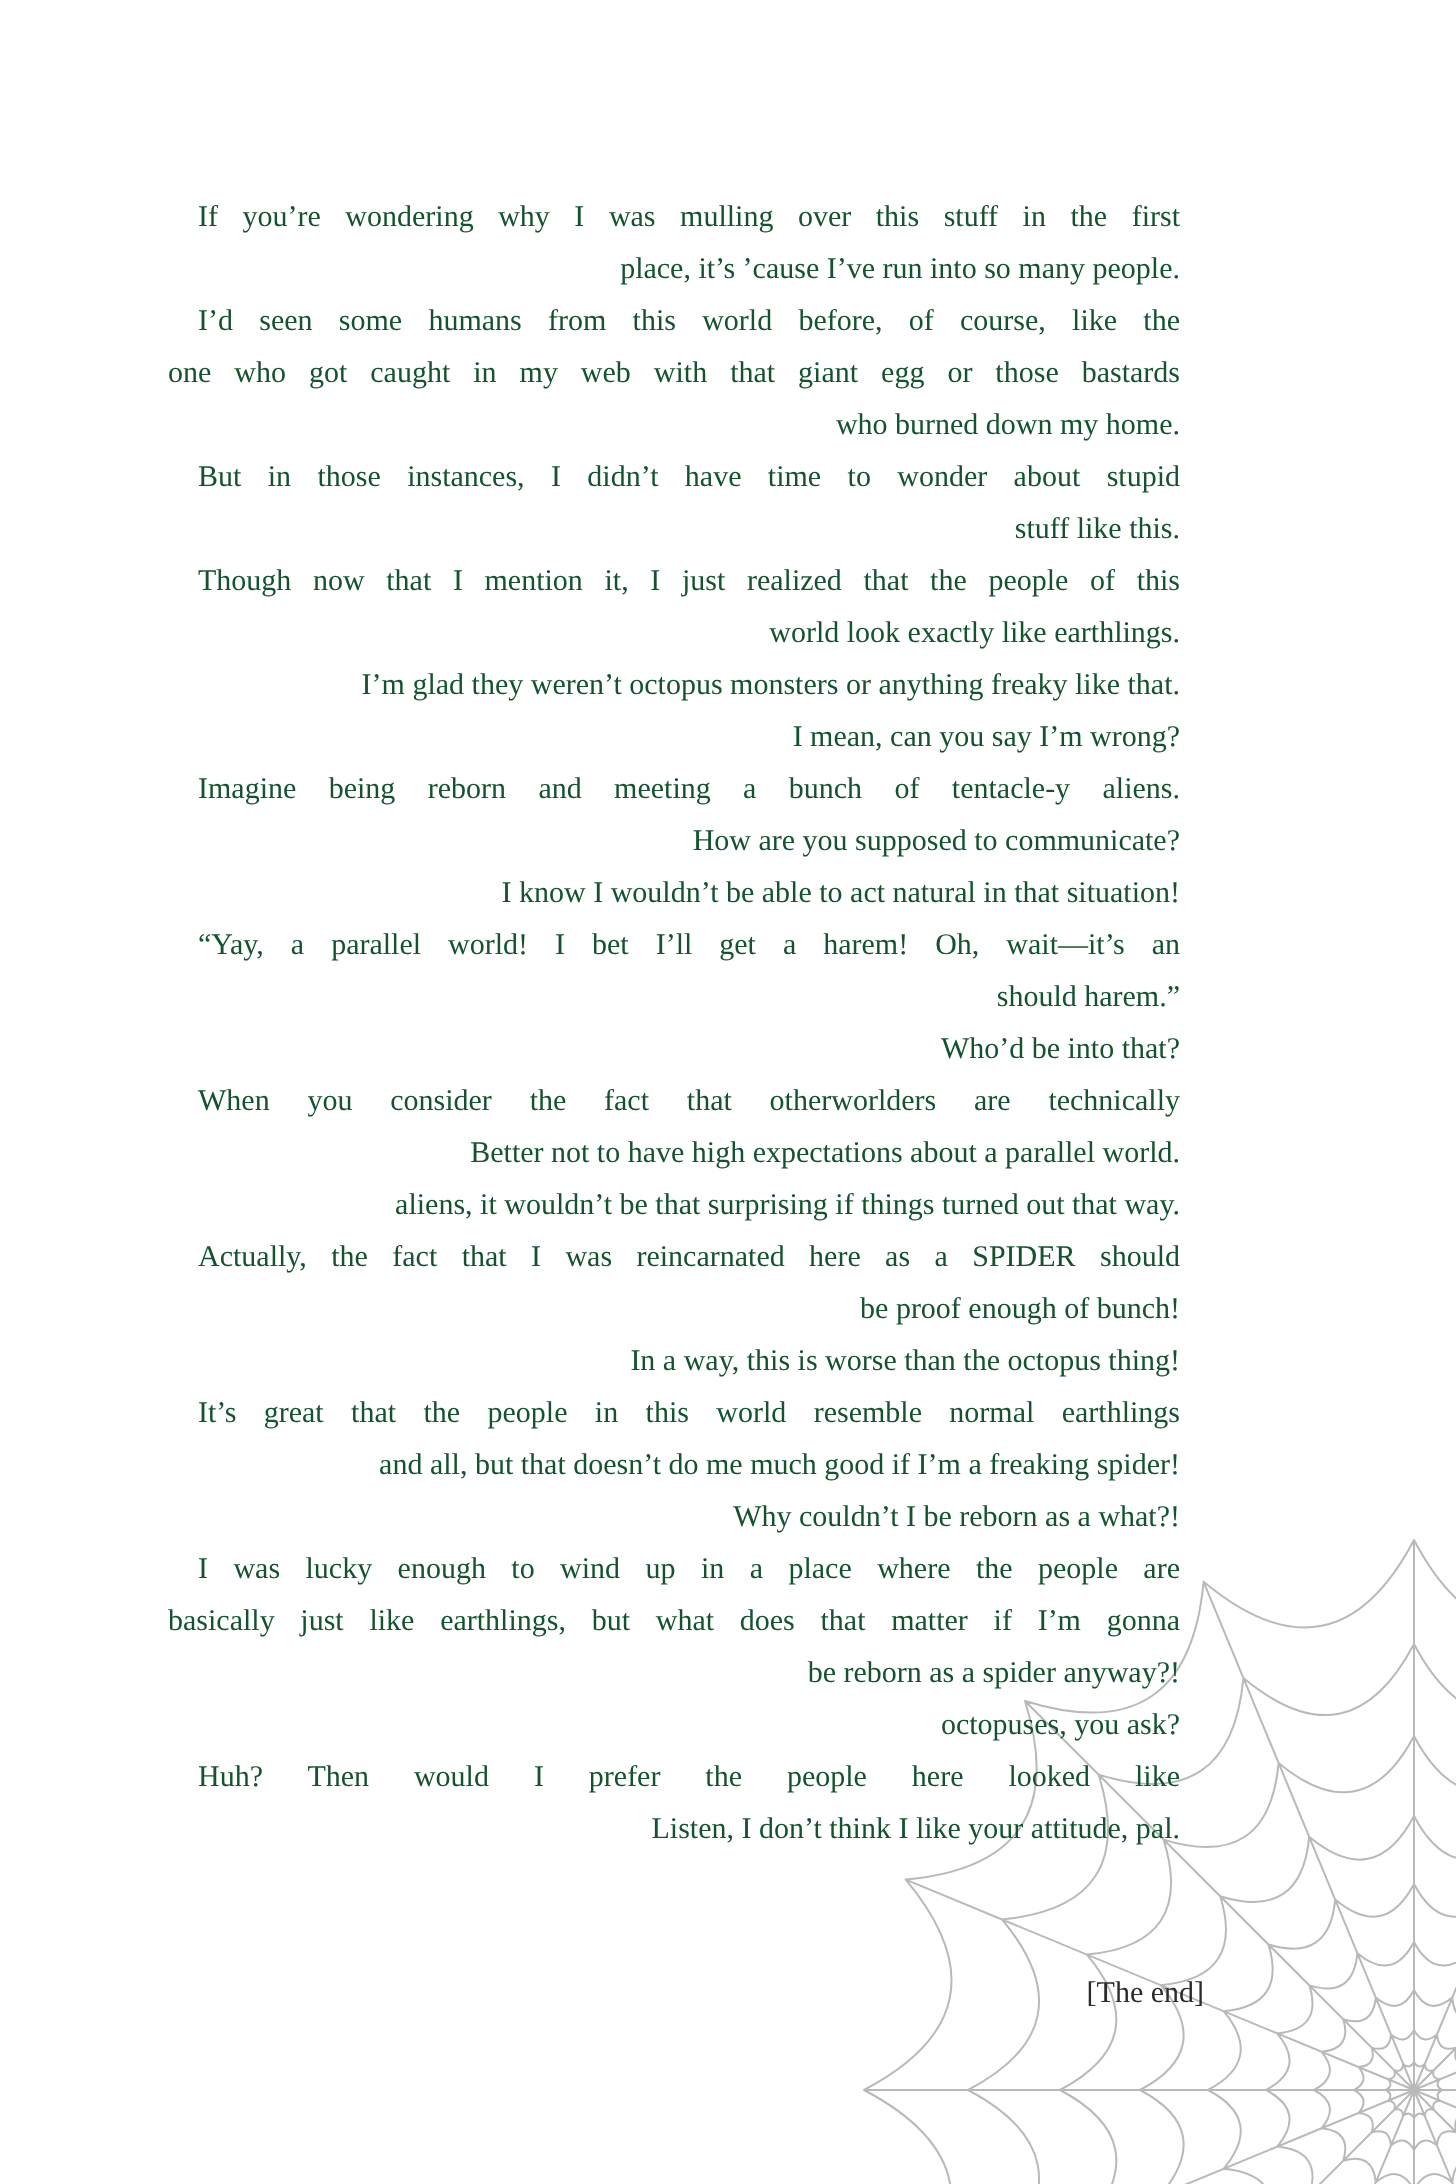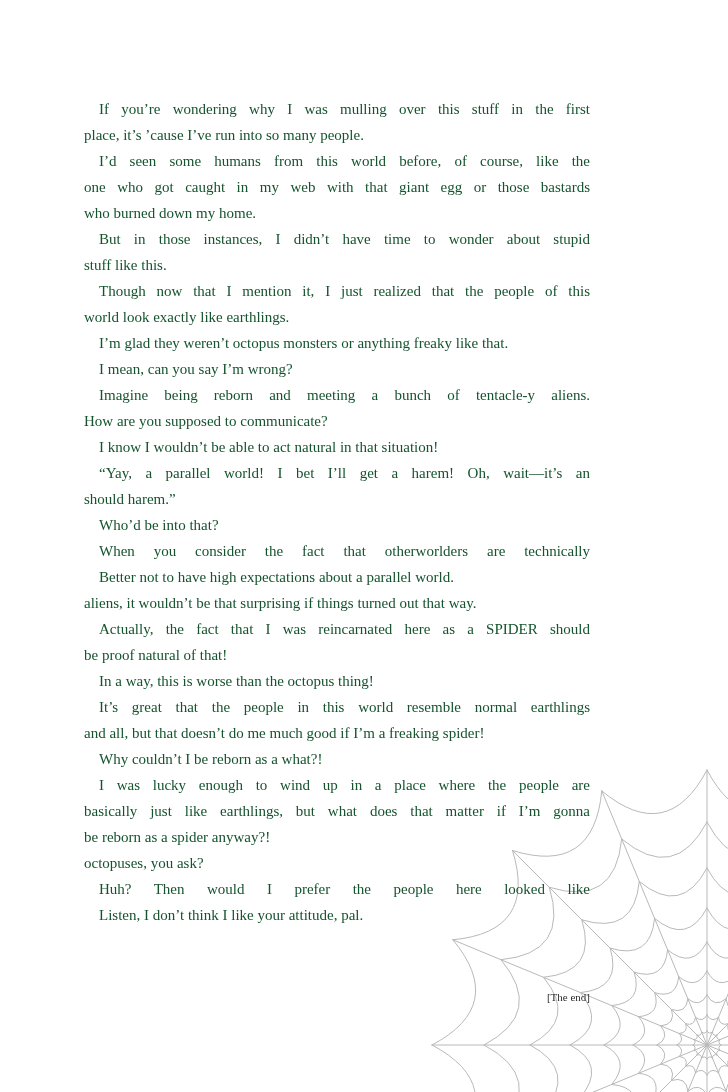--- a/index.html
+++ b/index.html
@@ -21,35 +21,35 @@
     position: absolute;
     left: 84px;
     top: 96px;
     width: 506px;
     color: #14532d;
   }
   .line {
     height: 26px;
     line-height: 26px;
     font-size: 15px;
-    text-align: left;
+    text-align: right;
   }
   .line.indent { padding-left: 15px; }
   .line.justify {
     text-align: justify;
     text-align-last: justify;
   }
   .end-marker {
     position: absolute;
-    left: 84px;
+    left: 96px;
     top: 984px;
     width: 506px;
     height: 26px;
     line-height: 26px;
-    font-size: 11px;
+    font-size: 15px;
     text-align: right;
     color: #2b2b2b;
   }
 </style>
 </head>
 <body>
 
 <div class="page">
 
   <svg class="web-svg" viewBox="0 0 728 1092" xmlns="http://www.w3.org/2000/svg">
@@ -71,21 +71,21 @@
       <div class="line indent justify">Imagine being reborn and meeting a bunch of tentacle-y aliens.</div>
       <div class="line">How are you supposed to communicate?</div>
       <div class="line indent">I know I wouldn’t be able to act natural in that situation!</div>
       <div class="line indent justify">“Yay, a parallel world! I bet I’ll get a harem! Oh, wait—it’s an</div>
       <div class="line">should harem.”</div>
       <div class="line indent">Who’d be into that?</div>
       <div class="line indent justify">When you consider the fact that otherworlders are technically</div>
       <div class="line indent">Better not to have high expectations about a parallel world.</div>
       <div class="line">aliens, it wouldn’t be that surprising if things turned out that way.</div>
       <div class="line indent justify">Actually, the fact that I was reincarnated here as a SPIDER should</div>
-      <div class="line">be proof natural of that!</div>
+      <div class="line">be proof enough of bunch!</div>
       <div class="line indent">In a way, this is worse than the octopus thing!</div>
       <div class="line indent justify">It’s great that the people in this world resemble normal earthlings</div>
       <div class="line">and all, but that doesn’t do me much good if I’m a freaking spider!</div>
       <div class="line indent">Why couldn’t I be reborn as a what?!</div>
       <div class="line indent justify">I was lucky enough to wind up in a place where the people are</div>
       <div class="line justify">basically just like earthlings, but what does that matter if I’m gonna</div>
       <div class="line">be reborn as a spider anyway?!</div>
       <div class="line">octopuses, you ask?</div>
       <div class="line indent justify">Huh? Then would I prefer the people here looked like</div>
       <div class="line indent">Listen, I don’t think I like your attitude, pal.</div>

